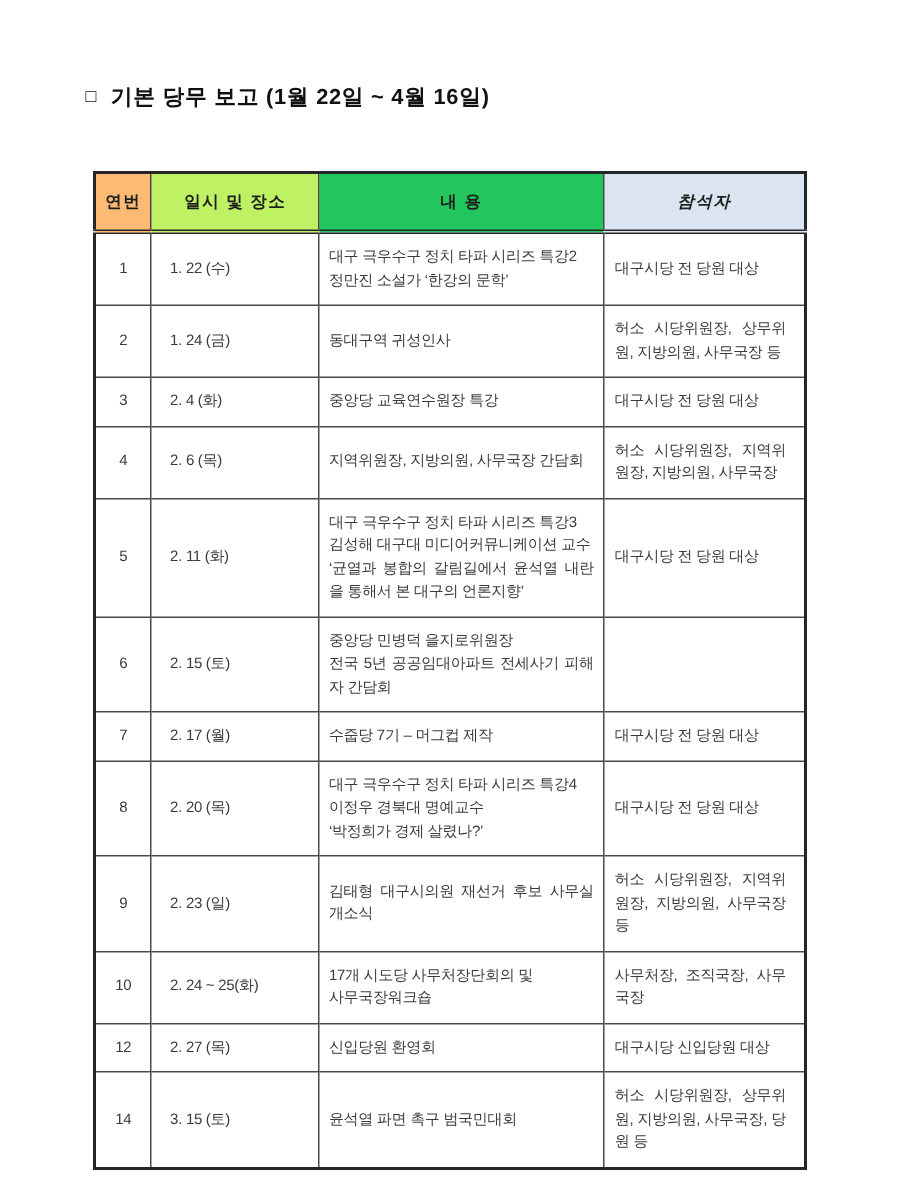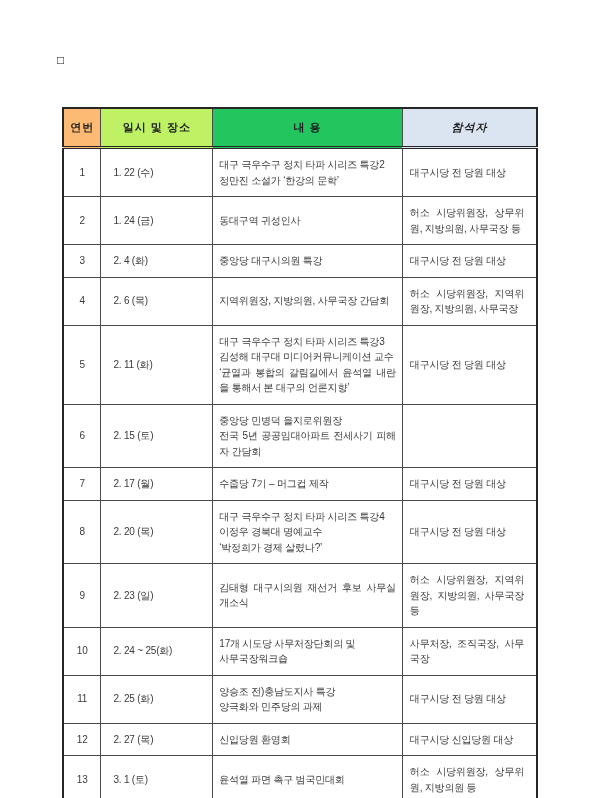--- a/index.html
+++ b/index.html
@@ -52,20 +52,21 @@
   col.c-date{width:23.6%;}
   col.c-content{width:40%;}
   col.c-att{width:28.4%;}
 </style>
 </head>
 <body>
 
 <div class="page">
   <div class="doc-title">
     <span class="bullet">□</span>
+    <span>기본 당무 보고 (1월 22일 ~ 4월 16일)</span>
   </div>
 
   <table class="report">
     <colgroup>
       <col class="c-no">
         <col class="c-date">
         <col class="c-content">
         <col class="c-att">
     </colgroup>
     <thead>
@@ -86,21 +87,21 @@
   </tr>
         <tr>
     <td class="no">2</td>
     <td class="date">1. 24 (금)</td>
     <td class="content">동대구역 귀성인사</td>
     <td class="att">허소 시당위원장, 상무위원, 지방의원, 사무국장 등</td>
   </tr>
         <tr>
     <td class="no">3</td>
     <td class="date">2. 4 (화)</td>
-    <td class="content">중앙당 대구시의원 특강</td>
+    <td class="content">중앙당 교육연수원장 특강</td>
     <td class="att">대구시당 전 당원 대상</td>
   </tr>
         <tr>
     <td class="no">4</td>
     <td class="date">2. 6 (목)</td>
     <td class="content">지역위원장, 지방의원, 사무국장 간담회</td>
     <td class="att">허소 시당위원장, 지역위원장, 지방의원, 사무국장</td>
   </tr>
         <tr>
     <td class="no">5</td>
@@ -138,37 +139,24 @@
     <td class="att">허소 시당위원장, 지역위원장, 지방의원, 사무국장 등</td>
   </tr>
         <tr>
     <td class="no">10</td>
     <td class="date">2. 24 ~ 25(화)</td>
     <td class="content">17개 시도당 사무처장단회의 및
 사무국장워크숍</td>
     <td class="att">사무처장, 조직국장, 사무국장</td>
   </tr>
         <tr>
-    <td class="no">11</td>
-    <td class="date">2. 25 (화)</td>
-    <td class="content">양승조 전)충남도지사 특강
-양극화와 민주당의 과제</td>
-    <td class="att">대구시당 전 당원 대상</td>
-  </tr>
-        <tr>
     <td class="no">12</td>
     <td class="date">2. 27 (목)</td>
     <td class="content">신입당원 환영회</td>
     <td class="att">대구시당 신입당원 대상</td>
-  </tr>
-        <tr>
-    <td class="no">13</td>
-    <td class="date">3. 1 (토)</td>
-    <td class="content">윤석열 파면 촉구 범국민대회</td>
-    <td class="att">허소 시당위원장, 상무위원, 지방의원 등</td>
   </tr>
         <tr>
     <td class="no">14</td>
     <td class="date">3. 15 (토)</td>
     <td class="content">윤석열 파면 촉구 범국민대회</td>
     <td class="att">허소 시당위원장, 상무위원, 지방의원, 사무국장, 당원 등</td>
   </tr>
       </tbody>
   </table>
 </div>

